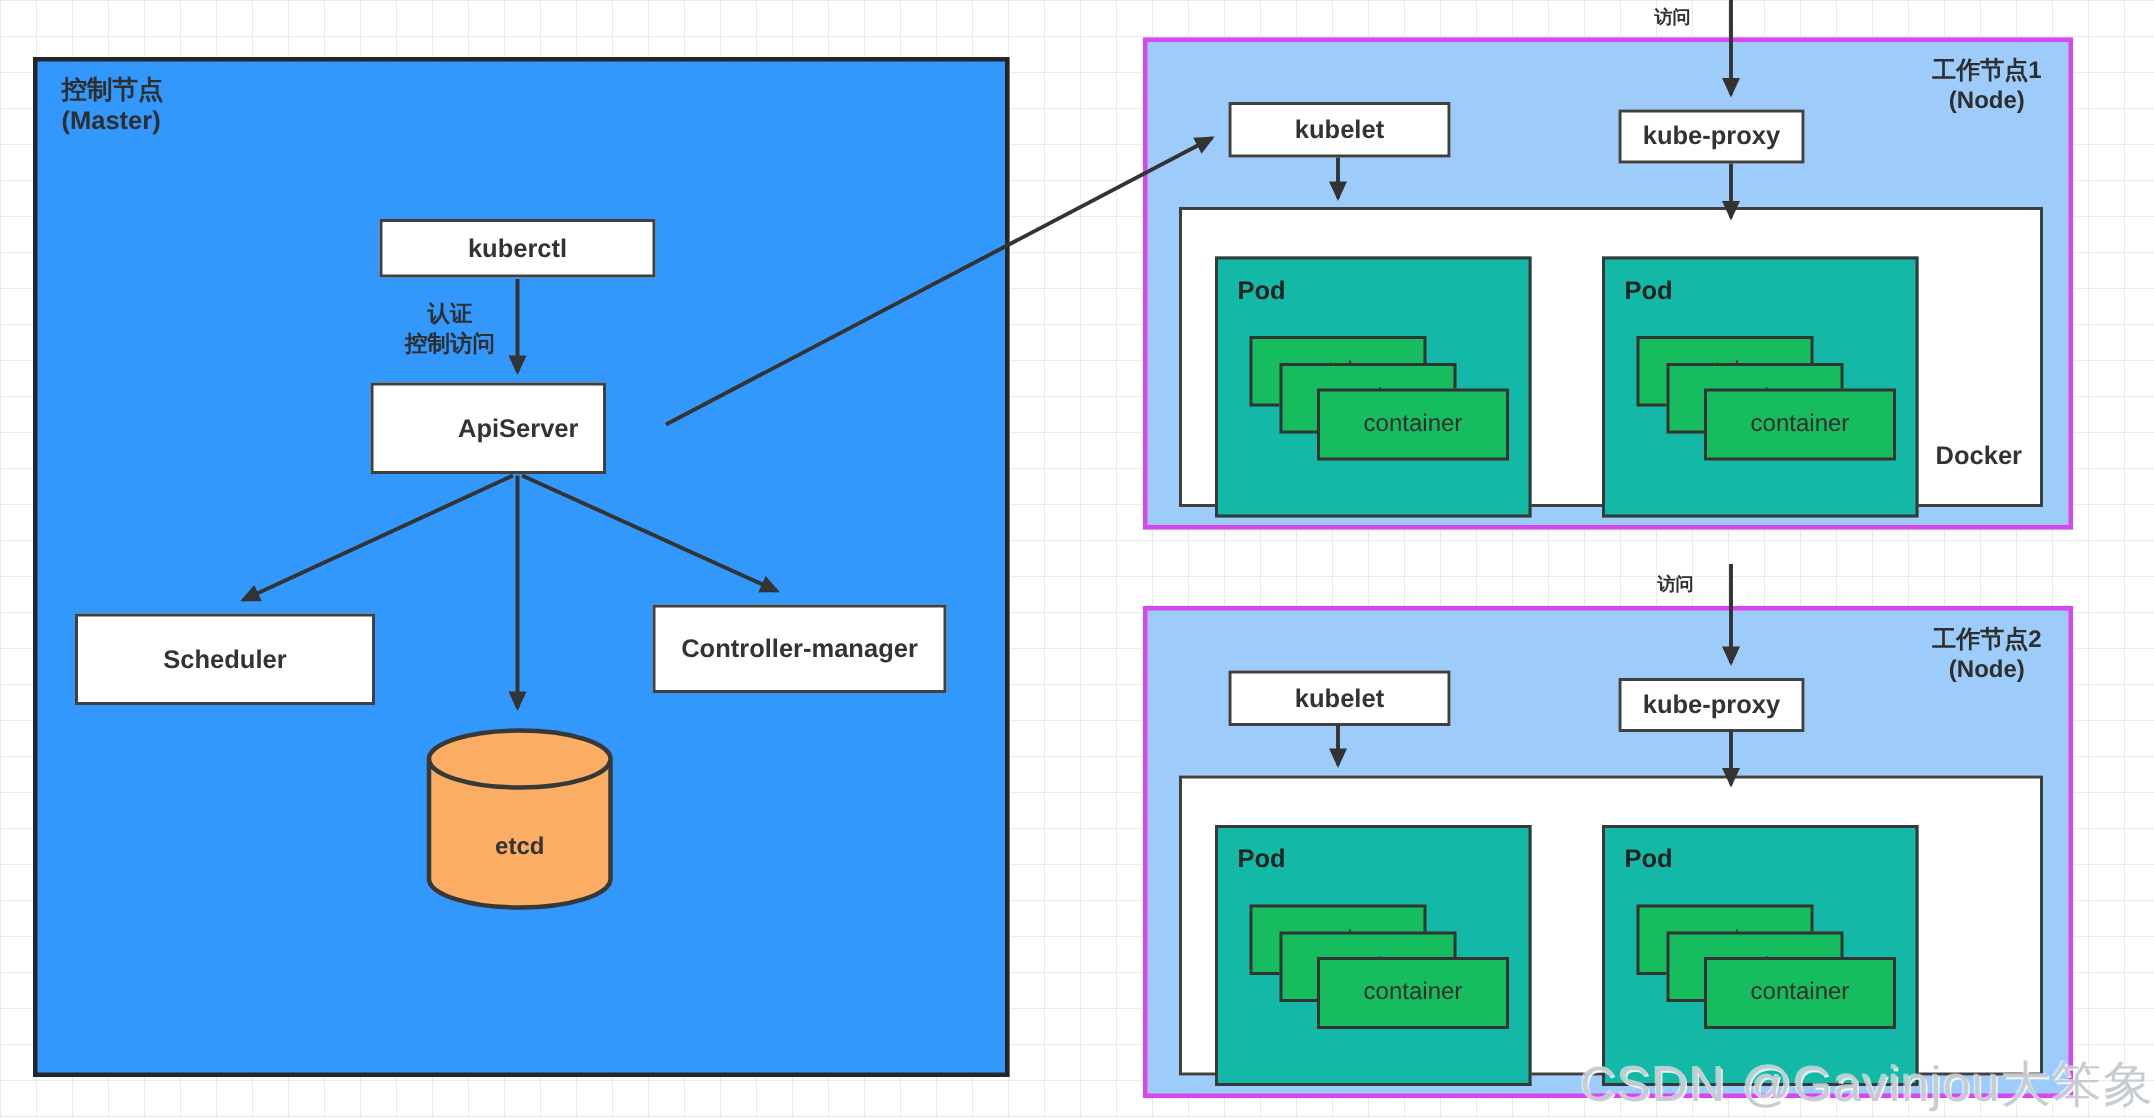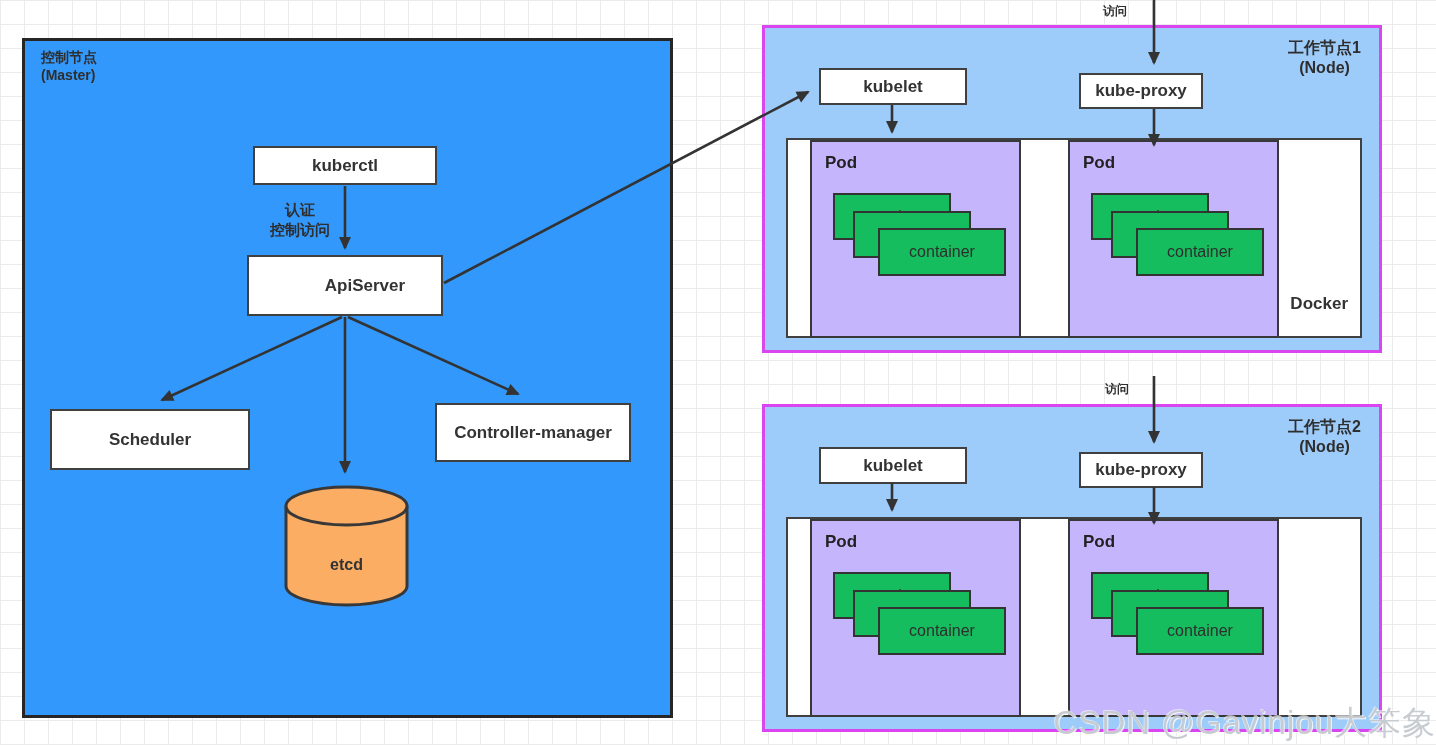--- a/index.html
+++ b/index.html
@@ -18,55 +18,55 @@
   .master{
     left:22px;top:38px;width:645px;height:674px;
     background:#3398fb;border:3px solid #262626;
   }
   .node{
     width:614px;height:322px;
     background:#9dccfa;border:3px solid #d946ef;
   }
   .node1{left:762px;top:25px;}
   .node2{left:762px;top:404px;}
-  .group-title{font-size:14px;font-weight:bold;line-height:1.25;color:#2e2e2e;}
+  .group-title{font-size:17px;font-weight:bold;line-height:1.25;color:#2e2e2e;}
   .master-title{left:16px;top:8px;text-align:left;}
   .node-title{right:18px;top:10px;text-align:center;font-size:16px;}
   
   .box{
     background:#ffffff;border:2px solid #404040;
     display:flex;align-items:center;justify-content:center;
     font-size:17px;font-weight:bold;color:#333;
     box-sizing:border-box;text-align:center;
   }
   
   .kuberctl{left:228px;top:105px;width:184px;height:39px;}
-  .apiserver{left:222px;top:214px;width:196px;height:61px;padding-left:40px;}
+  .apiserver{left:222px;top:214px;width:157px;height:61px;padding-left:40px;}
   .scheduler{left:25px;top:368px;width:200px;height:61px;}
   .controller{left:410px;top:362px;width:196px;height:59px;}
   .auth-label{left:200px;top:159px;width:150px;text-align:center;
     font-size:15px;font-weight:bold;line-height:1.35;color:#2e2e2e;}
   
   .etcd{left:258px;top:443px;width:127px;height:125px;}
   .etcd svg{position:absolute;left:0;top:0;}
   .etcd-label{position:absolute;left:0;top:72px;width:100%;text-align:center;
     font-size:16px;font-weight:bold;color:#333;}
   
   .kubelet{left:54px;top:40px;width:148px;height:37px;}
   .kubeproxy{left:314px;top:45px;width:124px;height:36px;}
   .docker-box{
     position:absolute;left:21px;top:110px;width:576px;height:200px;
     background:#ffffff;border:2px solid #404040;box-sizing:border-box;
   }
   .docker-label{position:absolute;right:12px;bottom:22px;
     font-size:17px;font-weight:bold;color:#333;}
   
   .pod{
-    position:absolute;top:0;width:211px;height:198px;
-    background:#c4b5fd;border:2px solid #383838;box-sizing:border-box;
+    position:absolute;top:31px;width:211px;height:174px;
+    background:#14b8a6;border:2px solid #383838;box-sizing:border-box;
   }
   .pod-a{left:22px;}
   .pod-b{left:280px;}
   .pod-label{position:absolute;left:13px;top:11px;
     font-size:17px;font-weight:bold;color:#222;}
   .ctr{
     position:absolute;width:118px;height:47px;
     background:#16bd5e;border:2px solid #333;box-sizing:border-box;
     display:flex;align-items:center;justify-content:center;
     font-size:16px;color:#2e2e2e;

